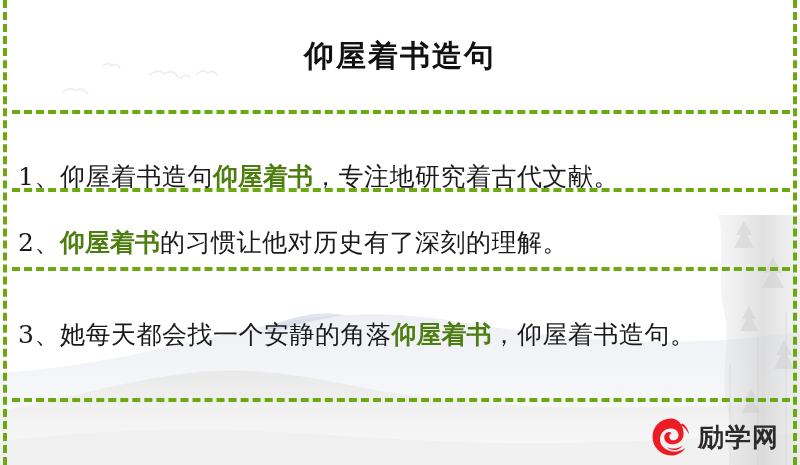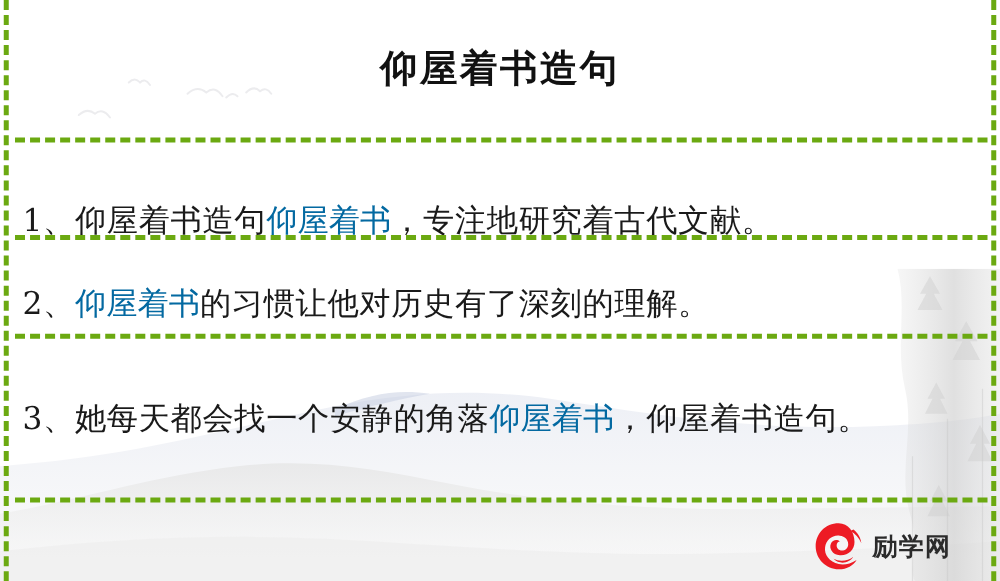--- a/index.html
+++ b/index.html
@@ -105,22 +105,22 @@
     font-size: 25px;
     line-height: 44px;
     color: #1a1a1a;
     letter-spacing: 0.5px;
   }
   .s1 { top: 20px; }
   .s2 { top: 86px; }
   .s3 { top: 178px; }
 
   .kw {
-    color: #0369a1;
-    font-weight: normal;
+    color: #4d7c0f;
+    font-weight: bold;
     letter-spacing: 0px;
   }
 
   
   .logo {
     position: absolute;
     left: 650px;
     top: 413px;
     width: 145px;
     height: 48px;
@@ -130,21 +130,21 @@
   }
   .logo-mark {
     width: 42px;
     height: 42px;
     flex: 0 0 auto;
     margin-right: 6px;
   }
   .logo-text {
     font-family: "DejaVu Sans", "Liberation Sans", sans-serif;
     font-weight: bold;
-    font-size: 20px;
+    font-size: 26px;
     color: #2b2b2b;
     letter-spacing: 1px;
     line-height: 1;
     white-space: nowrap;
   }
 </style>
 </head>
 <body>
 
 <div id="page">

